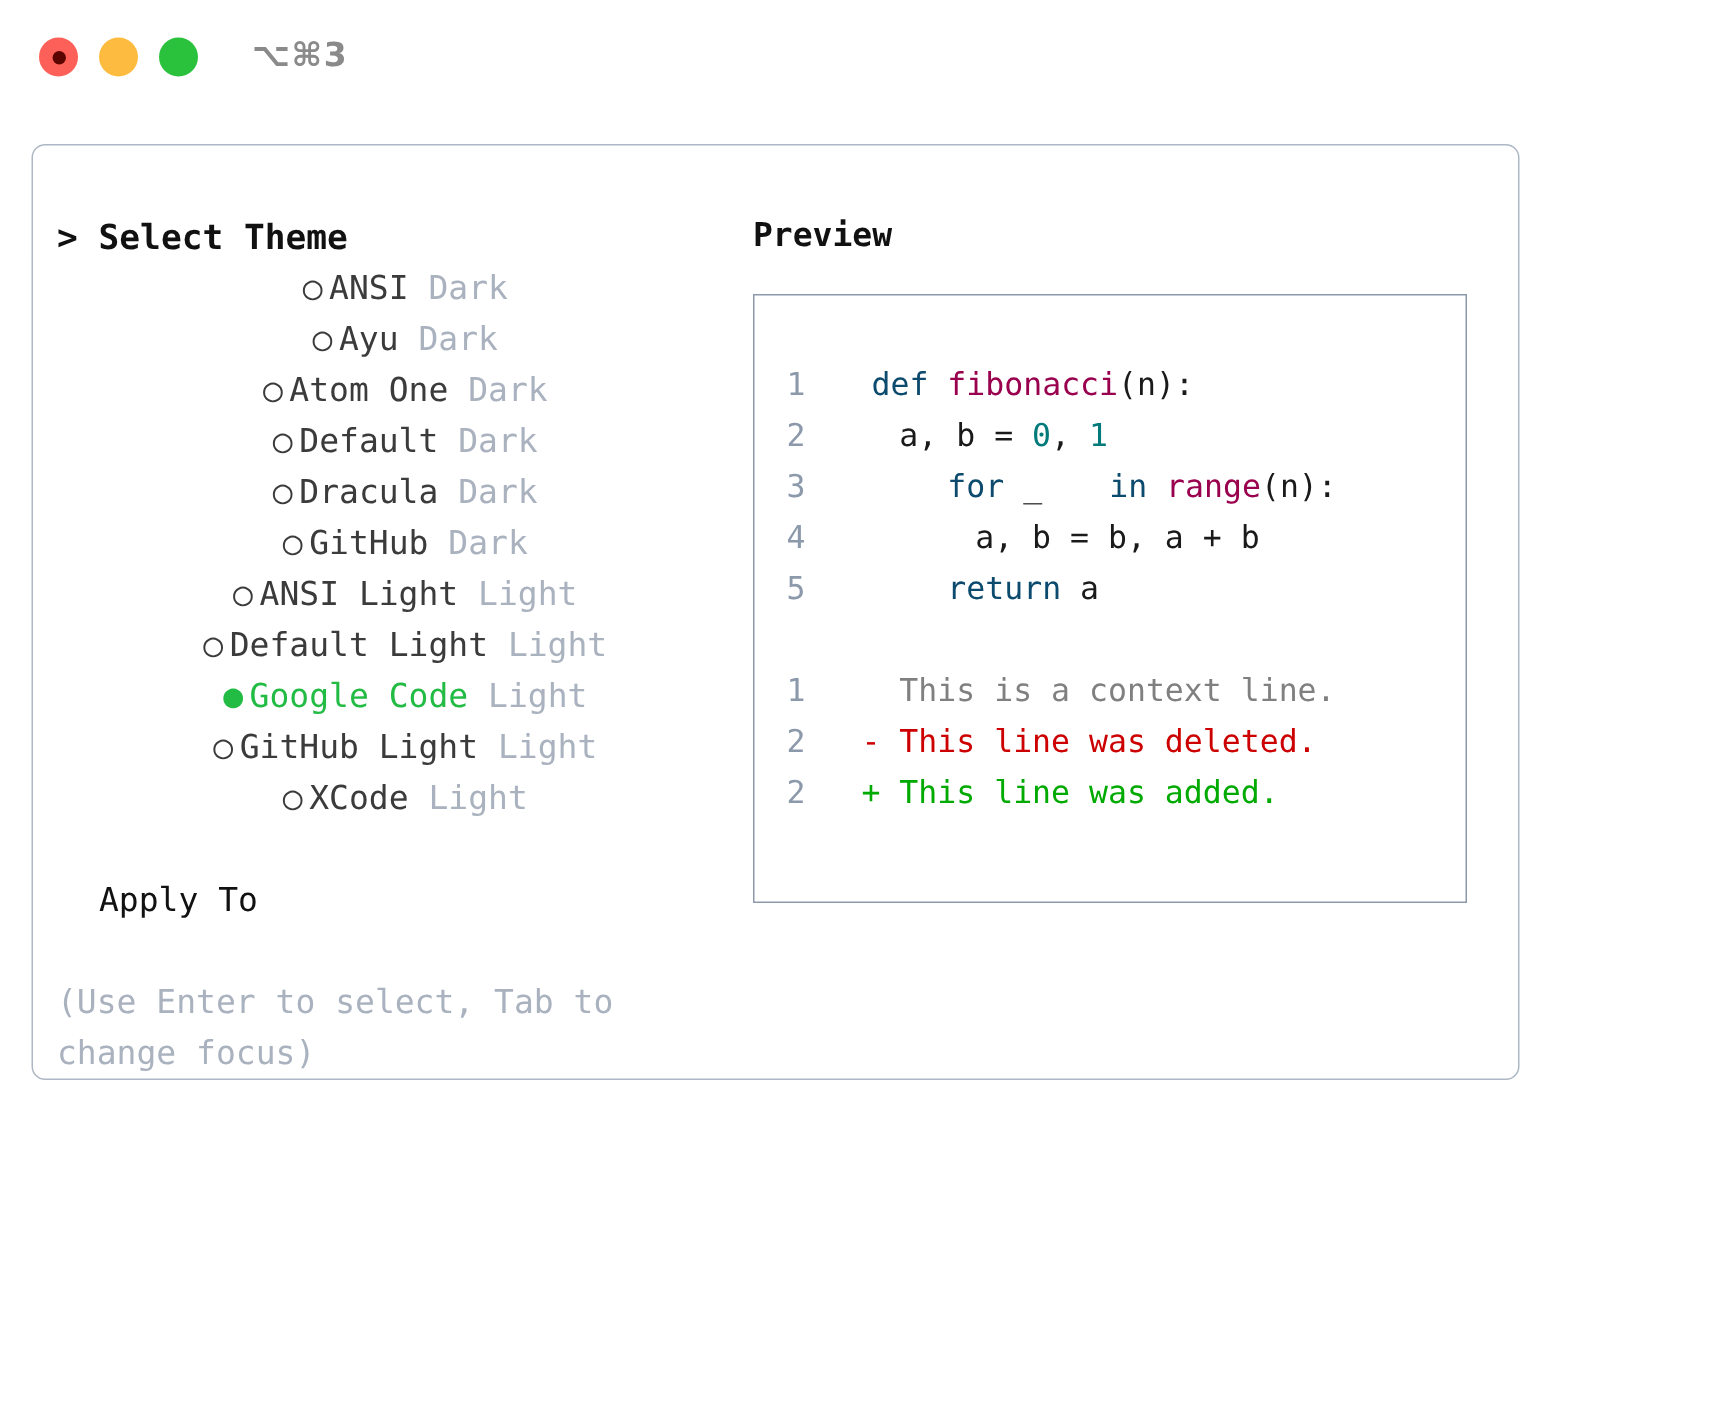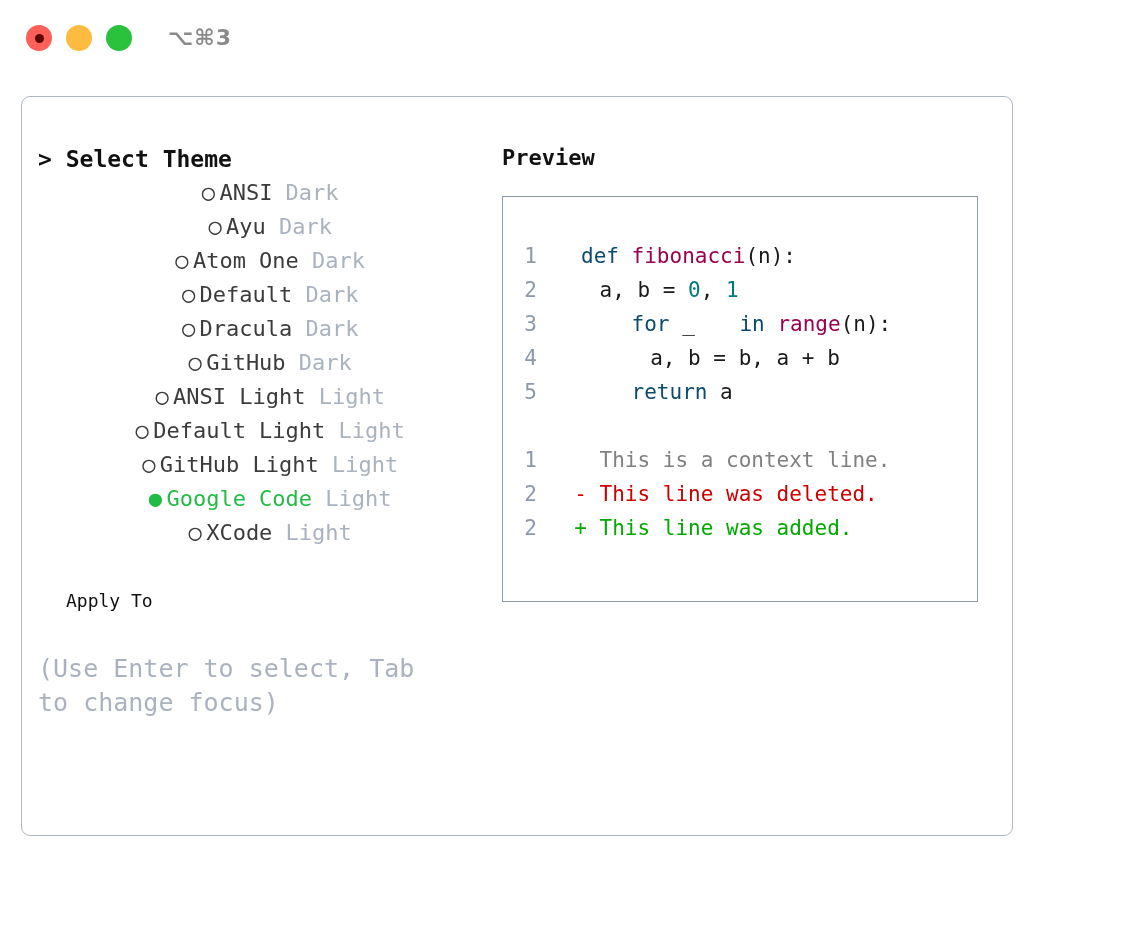--- a/index.html
+++ b/index.html
@@ -70,21 +70,21 @@
     color: #8a8a8a;
     line-height: 28px;
   }
 
   
   .panel {
     position: absolute;
     left: 21px;
     top: 96px;
     width: 992px;
-    height: 740px;
+    height: 624px;
     border: 1.5px solid #aeb8c4;
     border-radius: 9px;
     box-sizing: border-box;
     background: #ffffff;
   }
 
   .cols {
     position: absolute;
     left: 0; top: 0;
     width: 100%; height: 100%;
@@ -120,33 +120,33 @@
     display: inline-block;
     width: 22px;
     color: #3b3b3b;
   }
   .opt.selected .bullet { color: #22bb44; }
   .opt.selected .label  { color: #22bb44; }
   .opt .label  { color: #3b3b3b; }
   .opt .tag    { color: #a9b2be; }
 
   .subhead {
-    font-size: 18px;
+    font-size: 22px;
     line-height: 34px;
     color: #111111;
     white-space: pre;
     padding-left: 28px;
     font-weight: 400;
   }
 
   .spacer { height: 34px; }
 
   .hint {
     margin-top: 34px;
-    font-size: 25px;
+    font-size: 22px;
     line-height: 34px;
     color: #a9b2be;
     width: 410px;
   }
 
   
   .right {
     position: absolute;
     left: 480px;
     top: 45px;
@@ -221,22 +221,22 @@
 
         <div id="theme-list">
             <div class="opt"><span class="bullet">○</span><span class="label">ANSI</span><span class="tag"> Dark</span></div>
             <div class="opt"><span class="bullet">○</span><span class="label">Ayu</span><span class="tag"> Dark</span></div>
             <div class="opt"><span class="bullet">○</span><span class="label">Atom One</span><span class="tag"> Dark</span></div>
             <div class="opt"><span class="bullet">○</span><span class="label">Default</span><span class="tag"> Dark</span></div>
             <div class="opt"><span class="bullet">○</span><span class="label">Dracula</span><span class="tag"> Dark</span></div>
             <div class="opt"><span class="bullet">○</span><span class="label">GitHub</span><span class="tag"> Dark</span></div>
             <div class="opt"><span class="bullet">○</span><span class="label">ANSI Light</span><span class="tag"> Light</span></div>
             <div class="opt"><span class="bullet">○</span><span class="label">Default Light</span><span class="tag"> Light</span></div>
+            <div class="opt selected"><span class="bullet">●</span><span class="label">Google Code</span><span class="tag"> Light</span></div>
             <div class="opt"><span class="bullet">○</span><span class="label">GitHub Light</span><span class="tag"> Light</span></div>
-            <div class="opt selected"><span class="bullet">●</span><span class="label">Google Code</span><span class="tag"> Light</span></div>
             <div class="opt"><span class="bullet">○</span><span class="label">XCode</span><span class="tag"> Light</span></div>
           </div>
 
         <div class="spacer"></div>
 
         <div class="subhead">Apply To</div>
 
 
         <div class="hint">(Use Enter to select, Tab to change focus)</div>
       </div>

